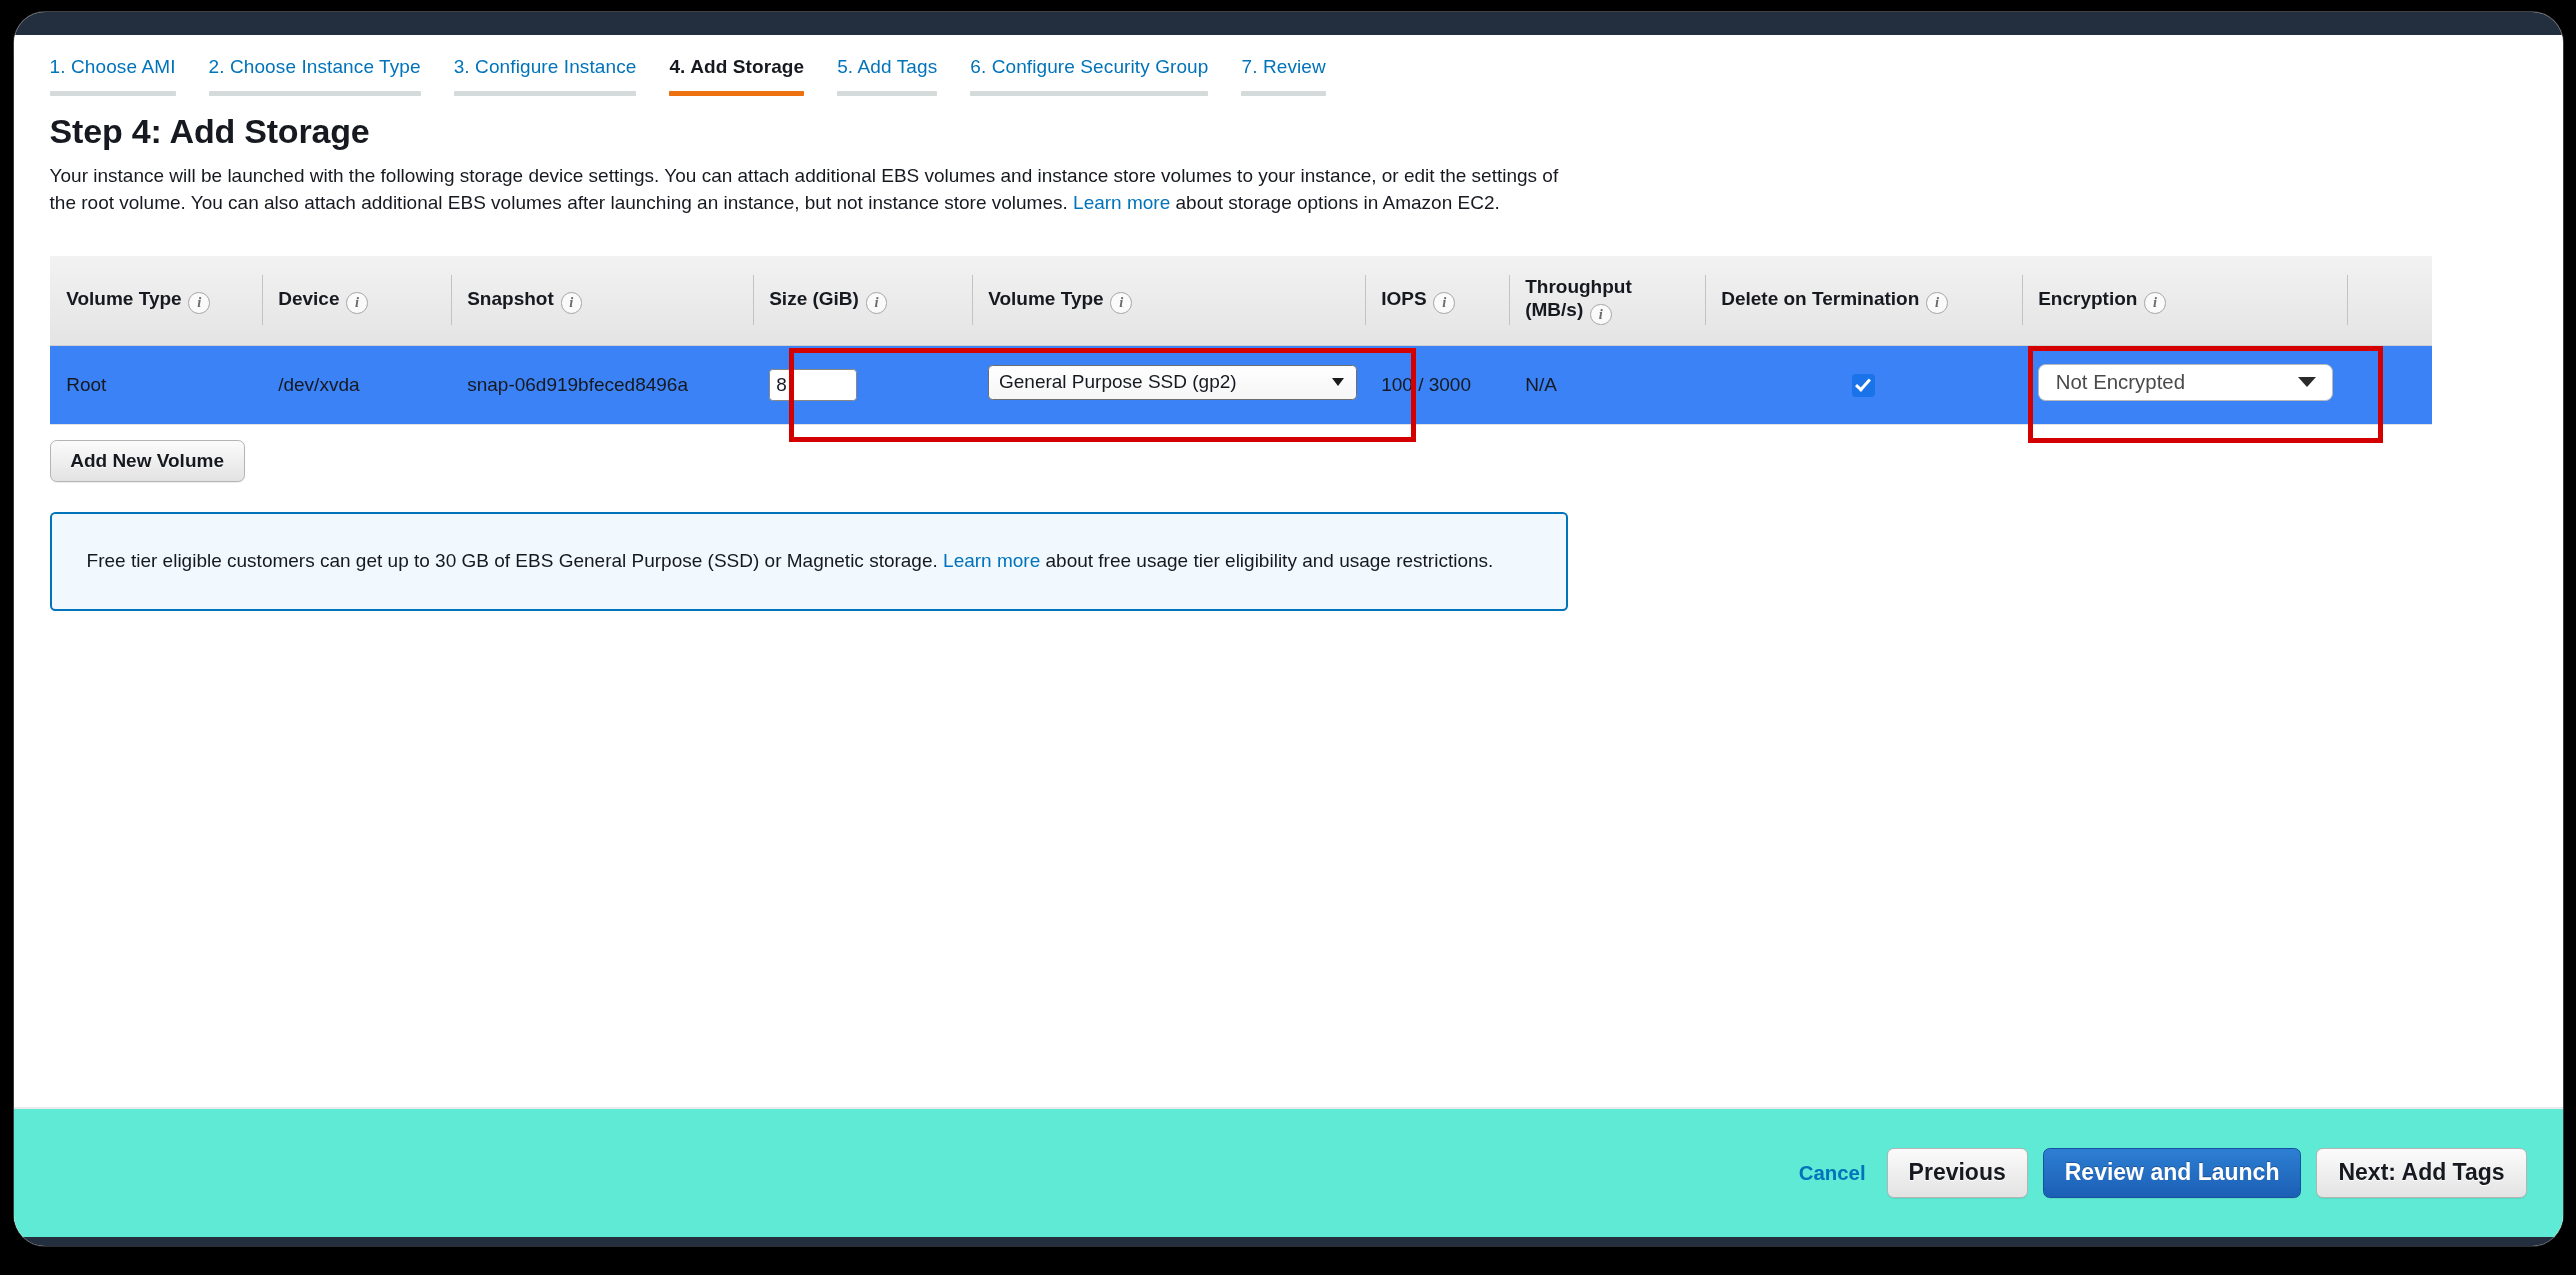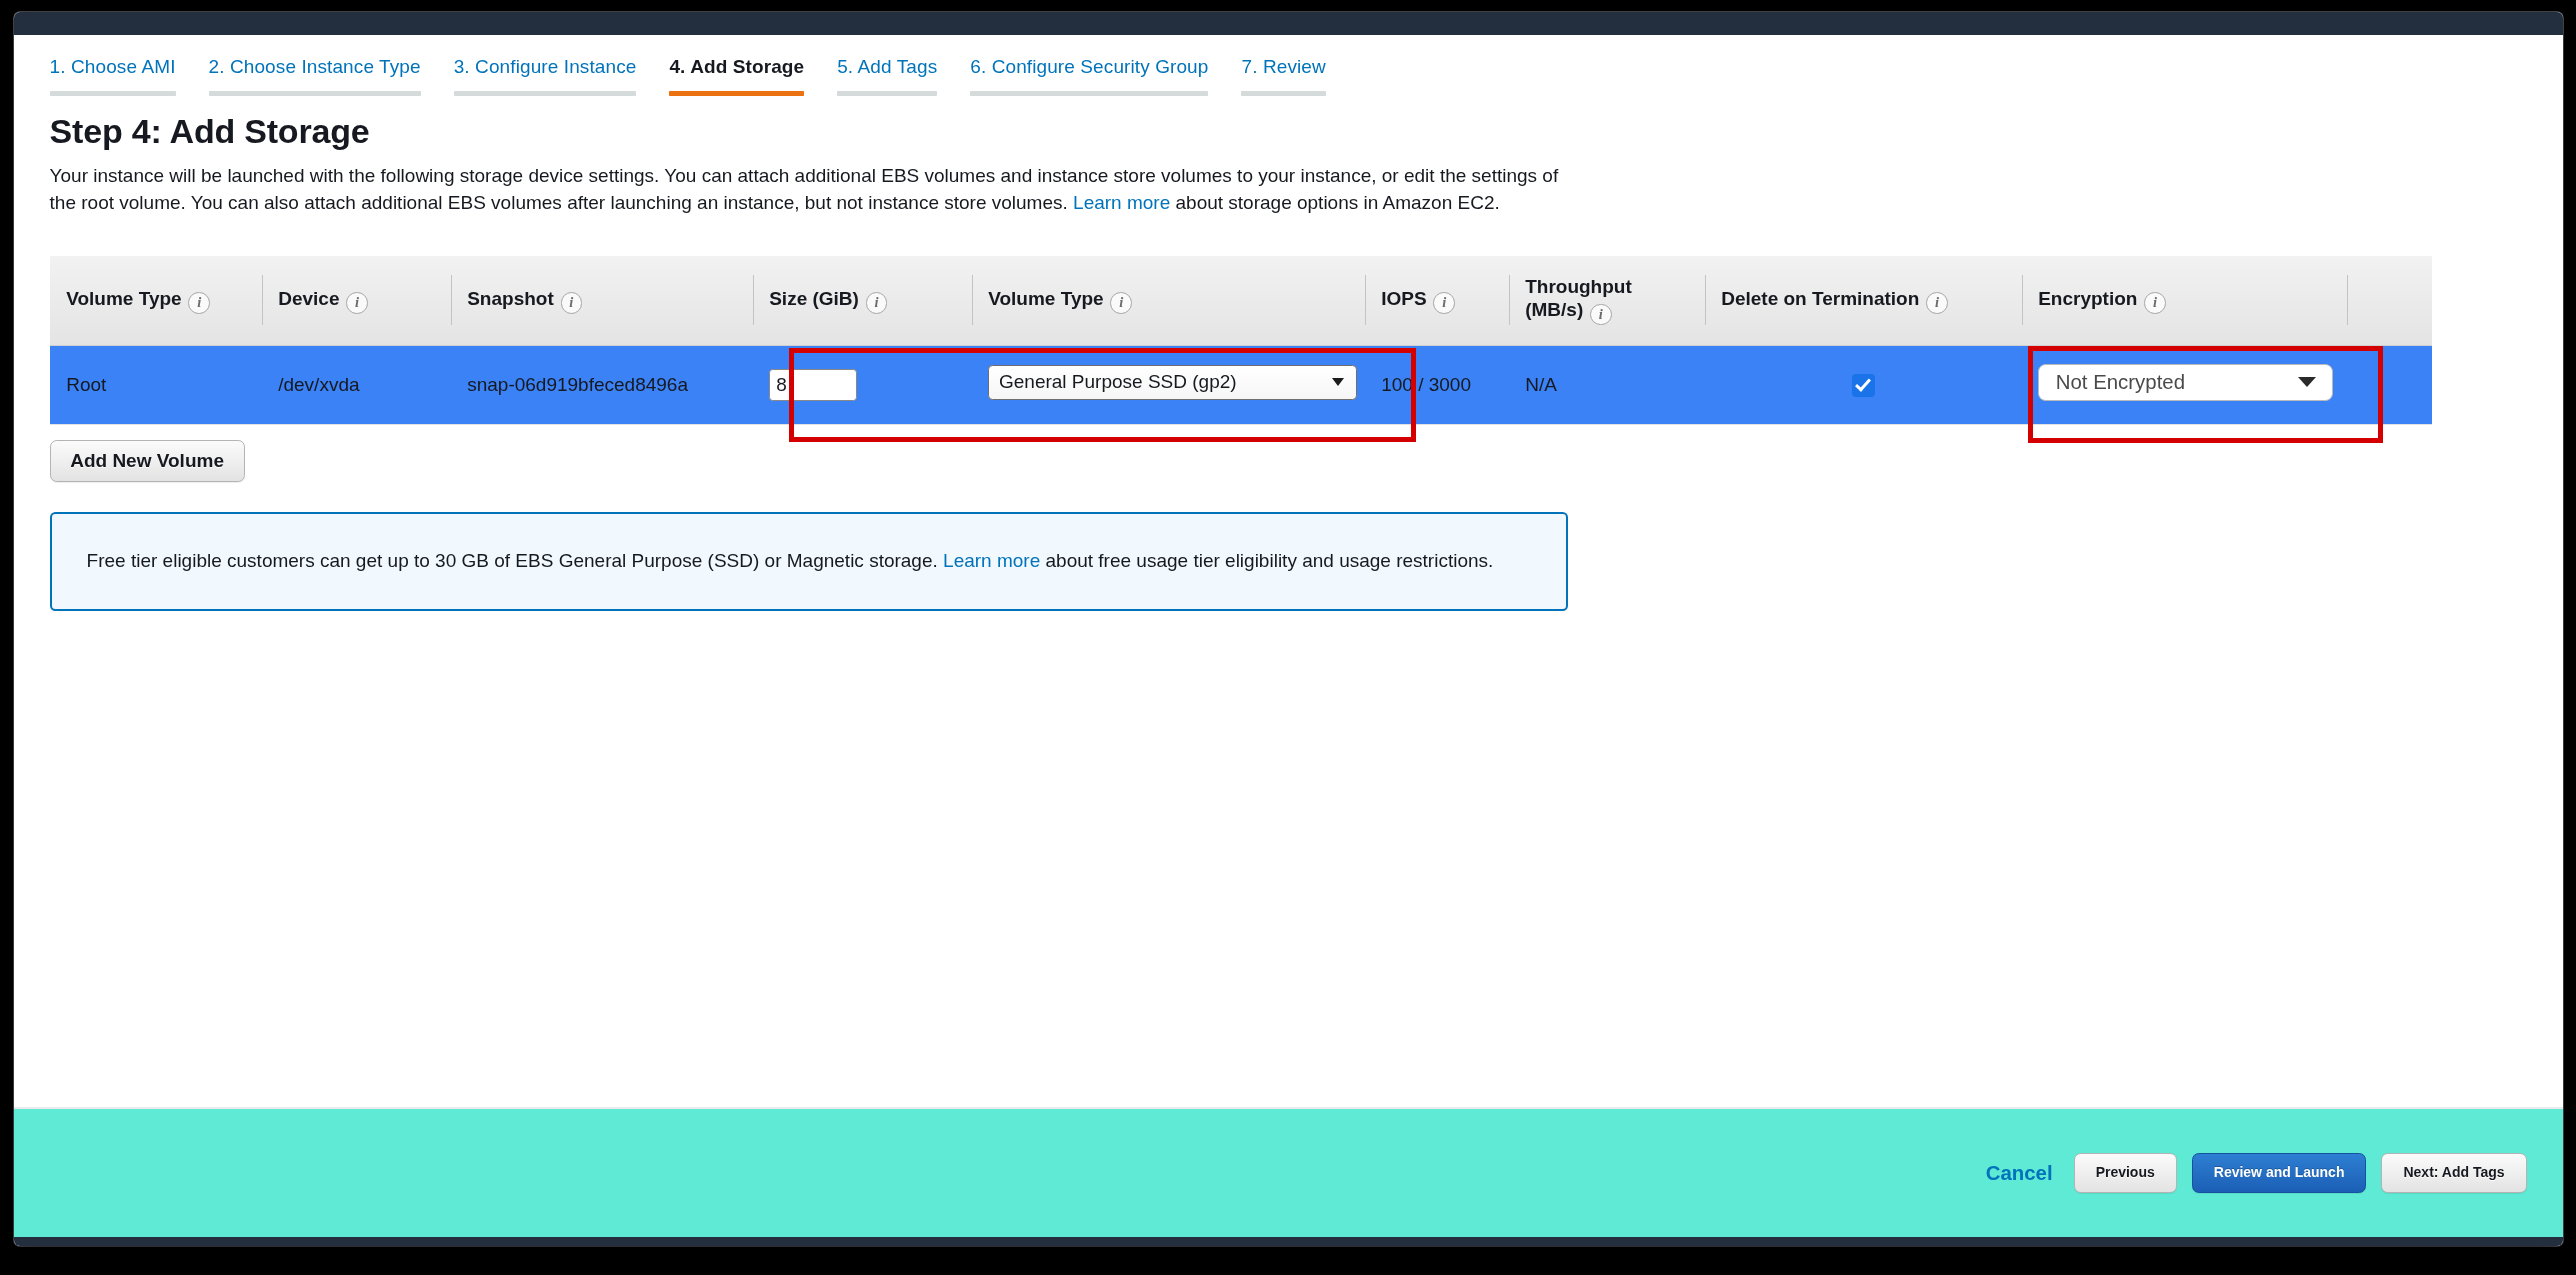--- a/index.html
+++ b/index.html
@@ -16,21 +16,21 @@
     overflow: hidden;
   }
   
   #window {
     position: absolute;
     left: 13.6px;
     top: 12px;
     width: 2549px;
     height: 1234px;
     background: #ffffff;
-    border-radius: 6px;
+    border-radius: 31px;
     overflow: hidden;
     box-shadow: 0 7.6px 26px rgba(0,0,0,0.55), 0 0 0 0.8px rgba(120,120,120,0.85);
   }
   #topbar {
     position: absolute;
     left: 0; top: 0;
     width: 100%;
     height: 23px;
     background: #232f3e;
   }
@@ -338,21 +338,21 @@
     padding-right: 36px;
   }
   .cancel-link {
     font-size: 20.4px;
     color: #0073bb;
     font-weight: bold;
     text-decoration: none;
     cursor: pointer;
     margin-right: 6px;
   }
-  .footer .btn { font-size: 14px; padding: 11.3px 21px; }
+  .footer .btn { font-size: 23px; padding: 11.3px 21px; }
 </style>
 </head>
 <body>
 
 <div id="screen">
   <div id="window">
 
     <div id="topbar"></div>
 
     <div id="page">

